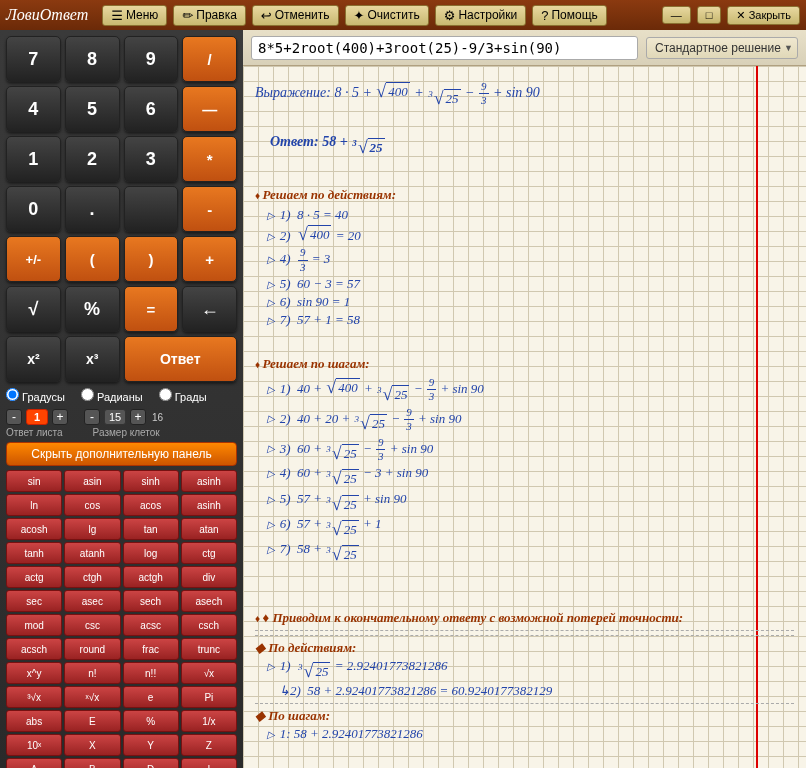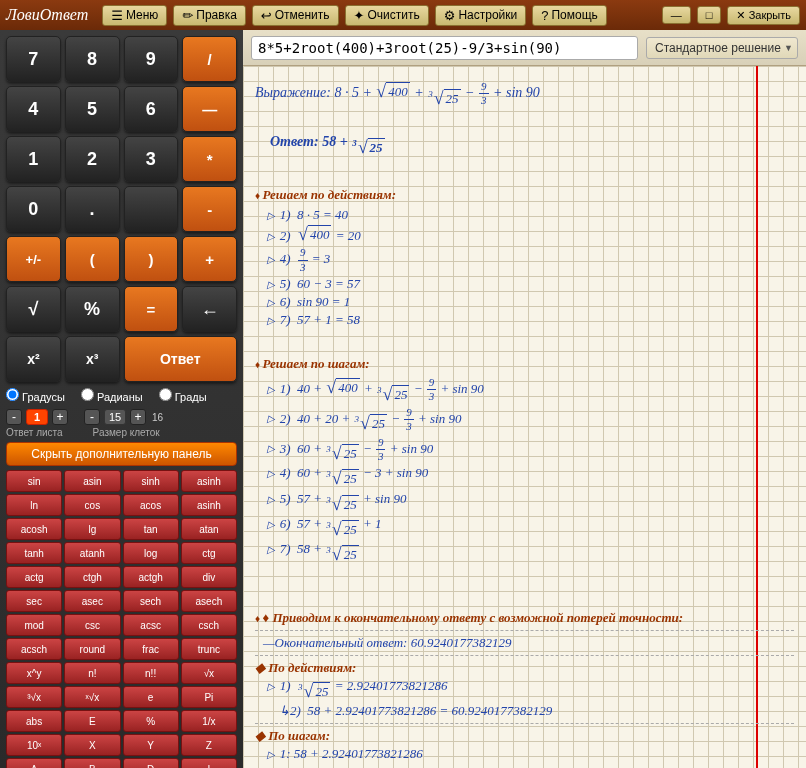--- a/index.html
+++ b/index.html
@@ -715,23 +715,20 @@
 
         <br><br>
 
         
         <div class="section-header" style="color:#993300;">
           ♦ Приводим к окончательному ответу с возможной потерей точности:
         </div>
 
         <hr class="dash-line">
 
-        <div class="final-answer">
-          <em>—Окончательный ответ: 60.9240177382129</em>
-        </div>
 
         <hr class="dash-line">
 
         <div class="bold-section">◆ По действиям:</div>
 
         <div class="step-line">
             <em>1)&nbsp;
           <span class="sqrt-wrap">
                 <span class="sqrt-index">3</span>
                 <span class="sqrt-sign">√</span>

